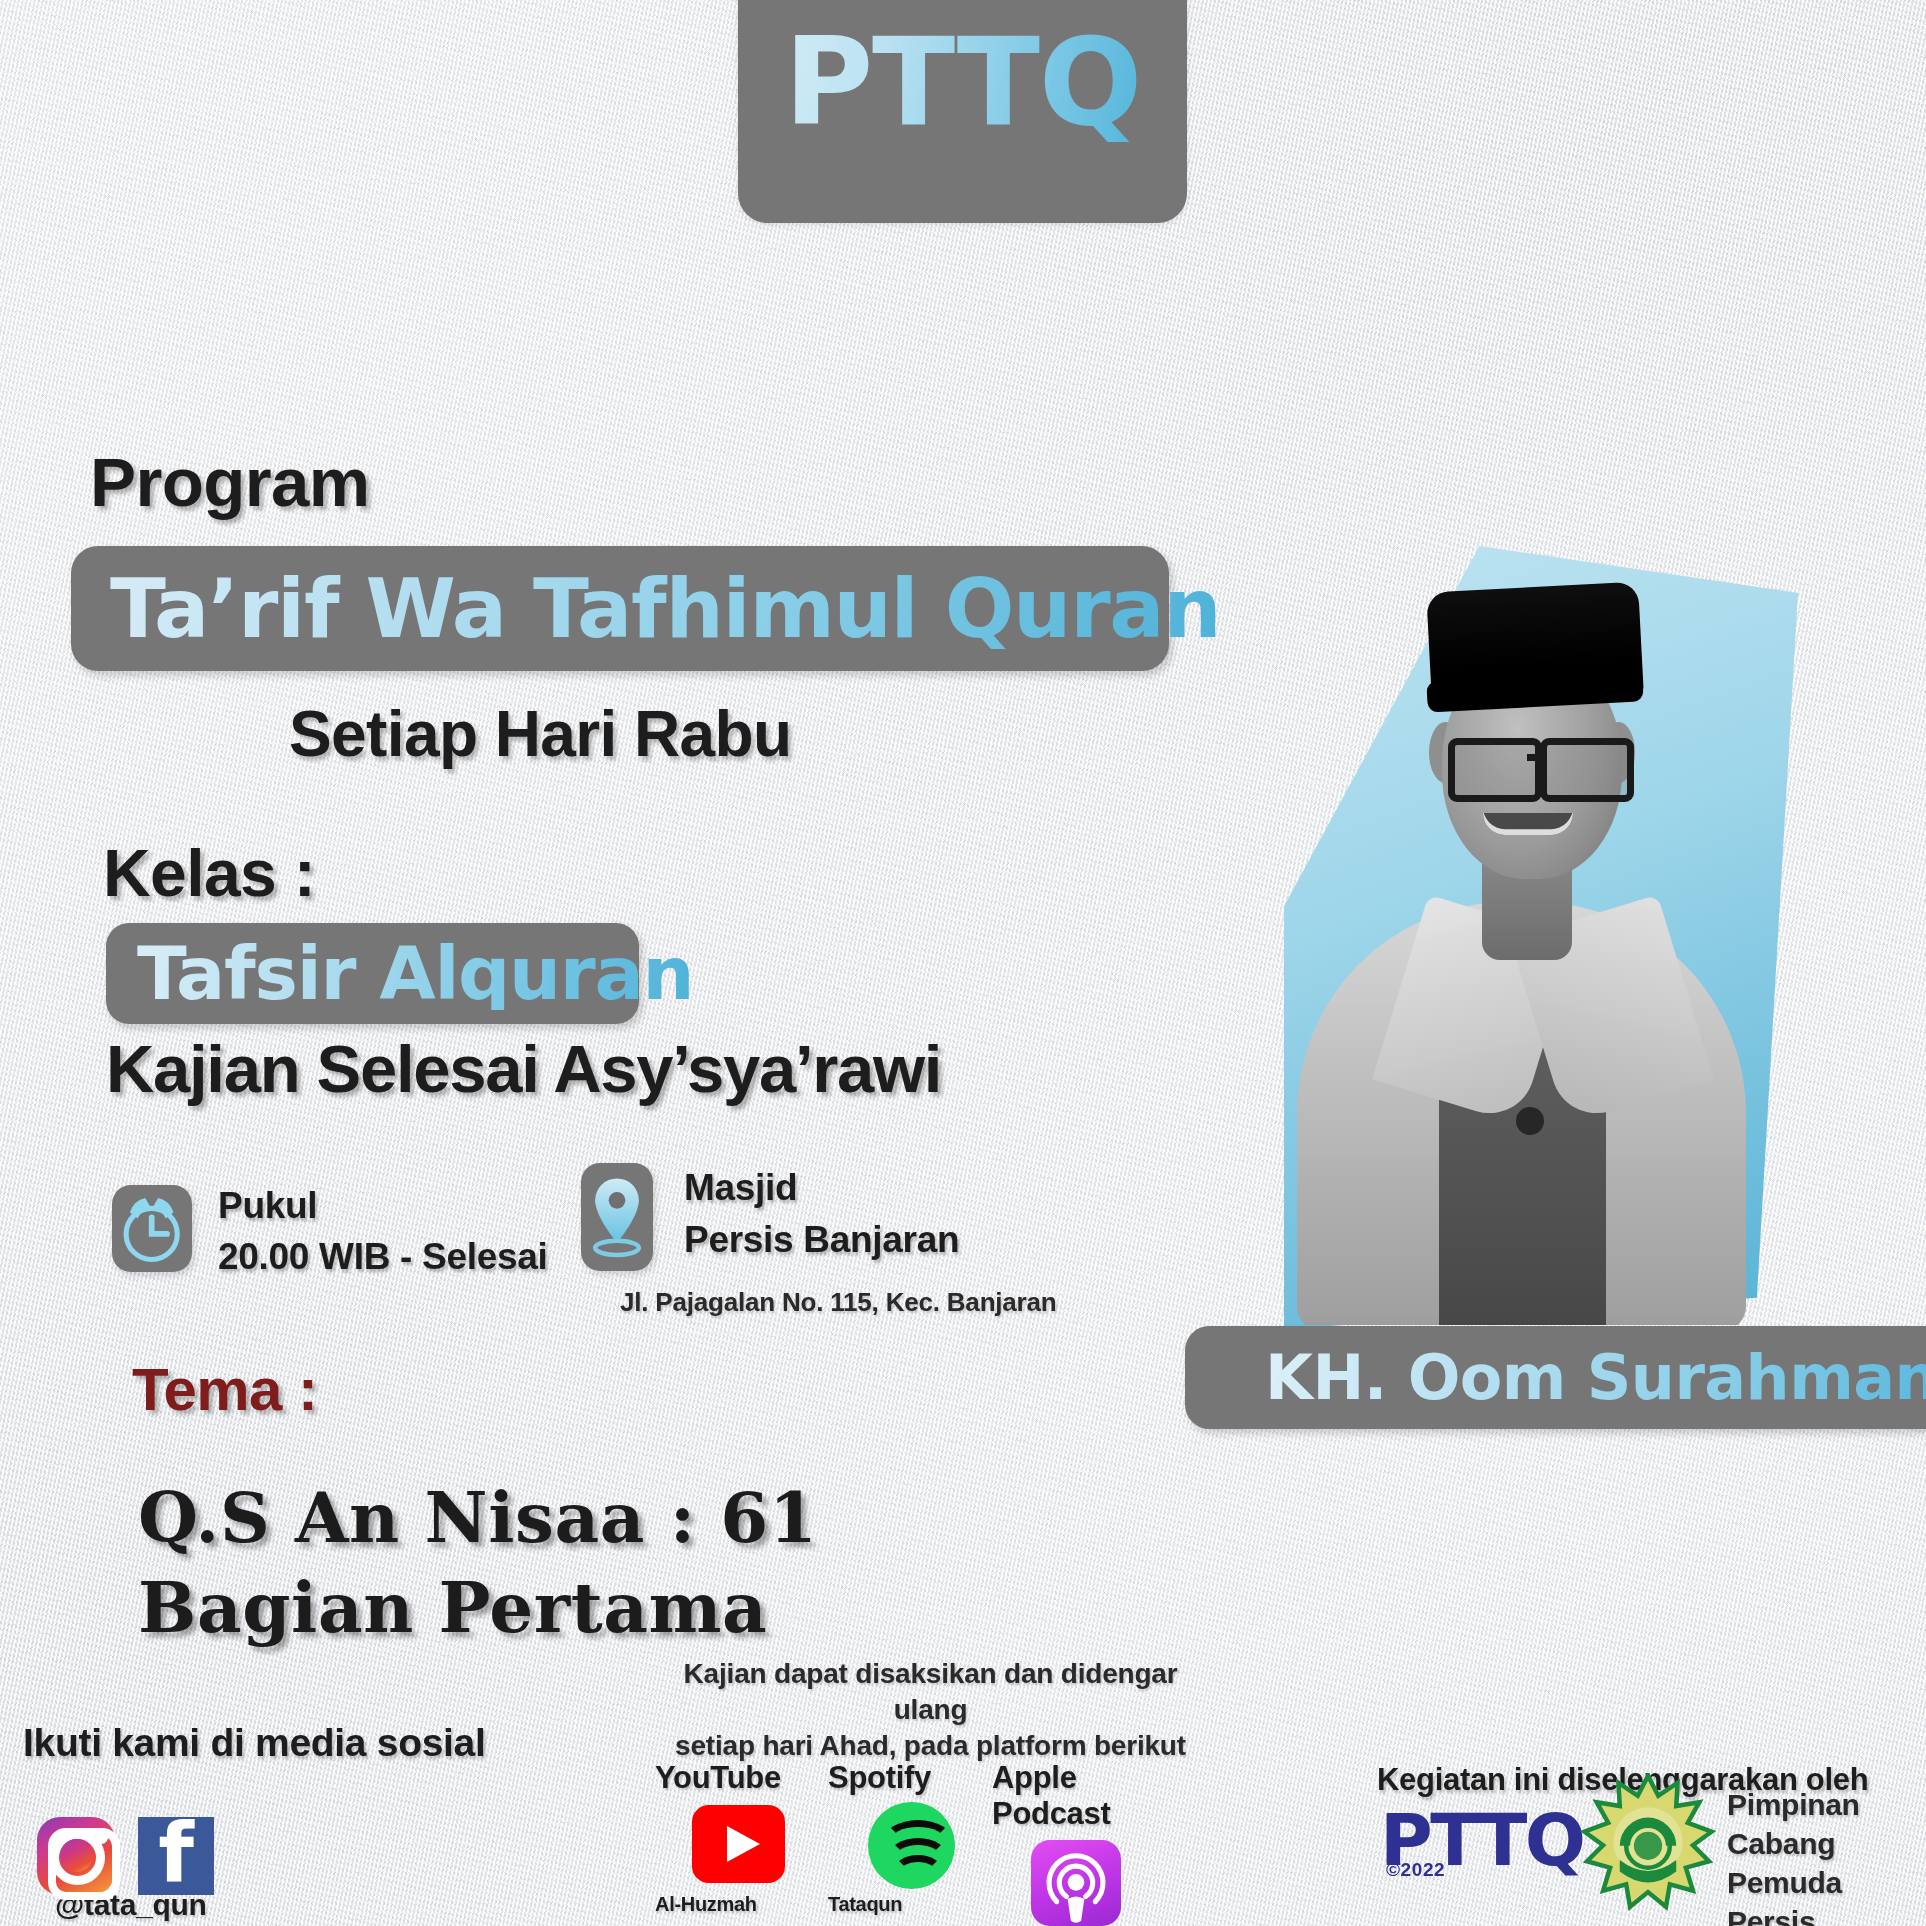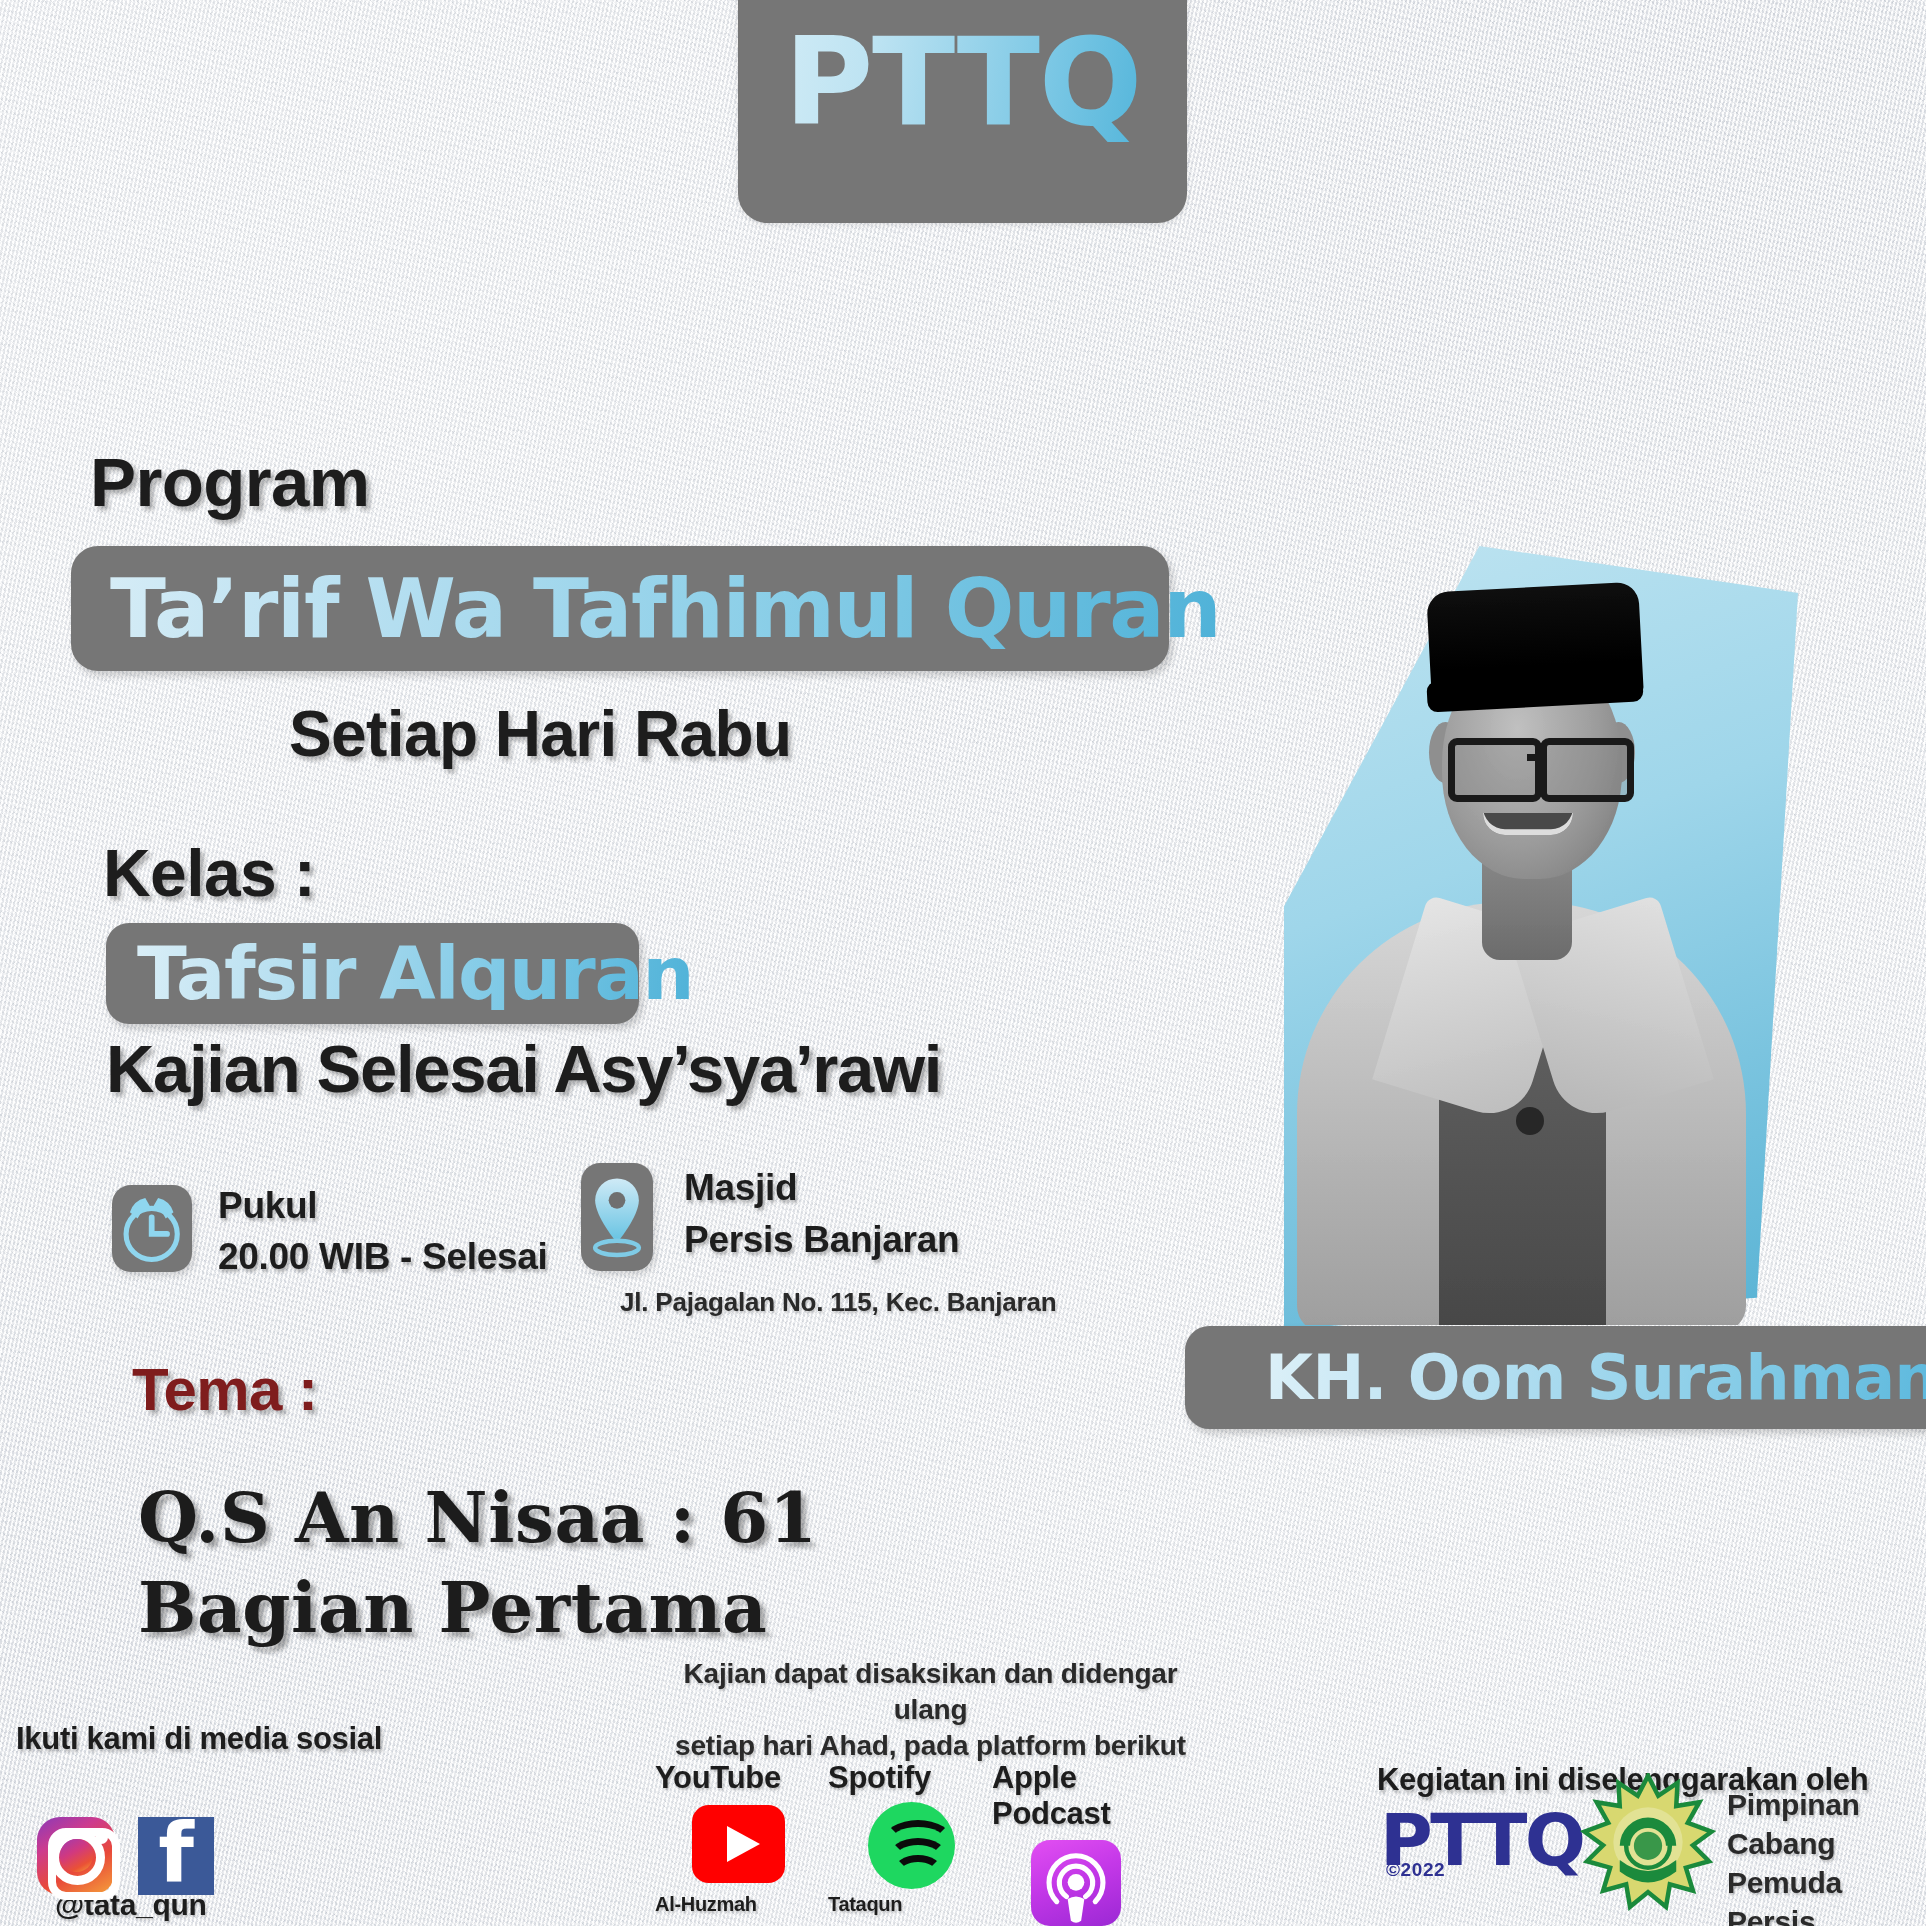--- a/index.html
+++ b/index.html
@@ -238,22 +238,23 @@
   
   #notice{
     left:648px;top:1656px;width:565px;text-align:center;
     font-size:28px;font-weight:bold;color:#2a2a2a;line-height:1.28;
     letter-spacing:-0.2px;text-shadow:1.3px 1.9px 2.6px rgba(0,0,0,.2);
   }
 
   
   #social-head{
     left:16px;top:1721px;
-    font-size:31px;font-weight:bold;color:#1d1d1d;letter-spacing:-0.3px;
+    font-size:39px;font-weight:bold;color:#1d1d1d;letter-spacing:-0.3px;
     text-shadow:1.9px 2.6px 3.2px rgba(0,0,0,.24);
+    padding-left:7px;
   }
   #ig-icon{
     position:absolute;left:37px;top:1817px;width:78px;height:78px;
     border-radius:23px;
     background:linear-gradient(150deg,#8a3ab9 0%,#cd3b8e 30%,#e8493a 62%,#f6a43a 100%);
     z-index:3;
   }
   #ig-icon:before{
     content:"";position:absolute;left:13px;top:13px;width:37px;height:37px;
     border:9px solid #fff;border-radius:50%;

